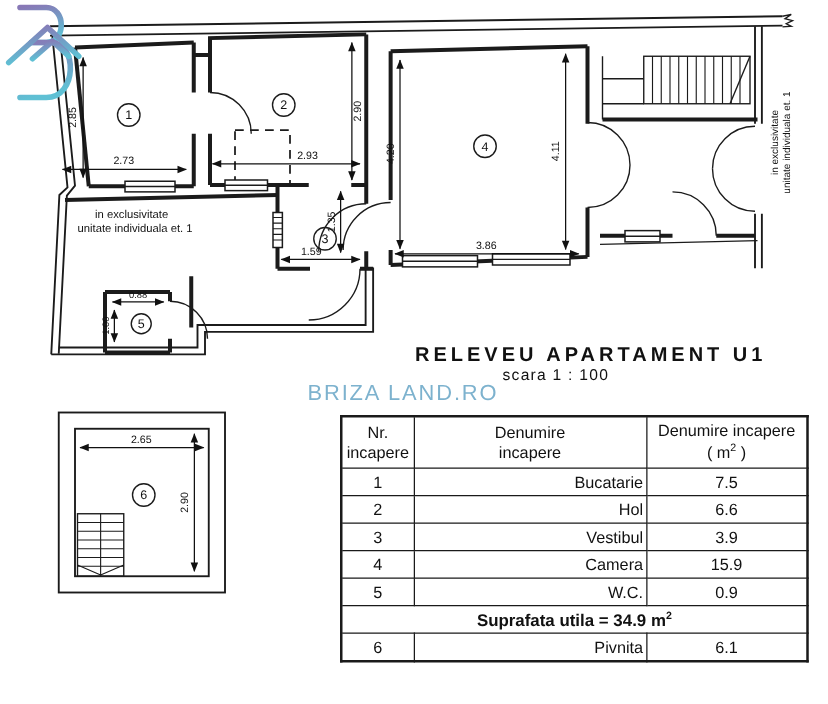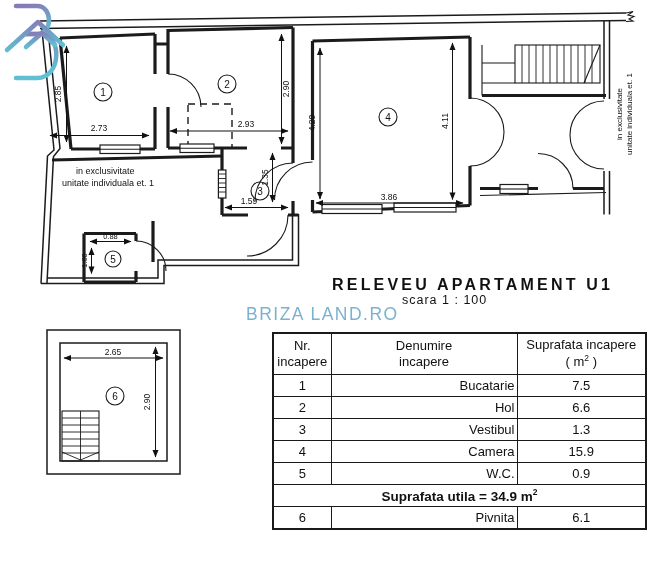--- a/index.html
+++ b/index.html
@@ -236,40 +236,40 @@
       <tr>
         <th>
           <div>Nr.</div>
           <div>incapere</div>
         </th>
         <th>
           <div>Denumire</div>
           <div>incapere</div>
         </th>
         <th>
-          <div>Suprafata incapere</div>
+          <div>Denumire incapere</div>
           <div><span>( m</span><sup>2</sup><span> )</span></div>
         </th>
       </tr>
     </thead>
     <tbody>
       <tr>
         <td class="c">1</td>
           <td class="l">Bucatarie</td>
           <td class="c">7.5</td>
       </tr>
       <tr>
         <td class="c">2</td>
           <td class="l">Hol</td>
           <td class="c">6.6</td>
       </tr>
       <tr>
         <td class="c">3</td>
           <td class="l">Vestibul</td>
-          <td class="c">1.3</td>
+          <td class="c">3.9</td>
       </tr>
       <tr>
         <td class="c">4</td>
           <td class="l">Camera</td>
           <td class="c">15.9</td>
       </tr>
       <tr>
         <td class="c">5</td>
           <td class="l">W.C.</td>
           <td class="c">0.9</td>

